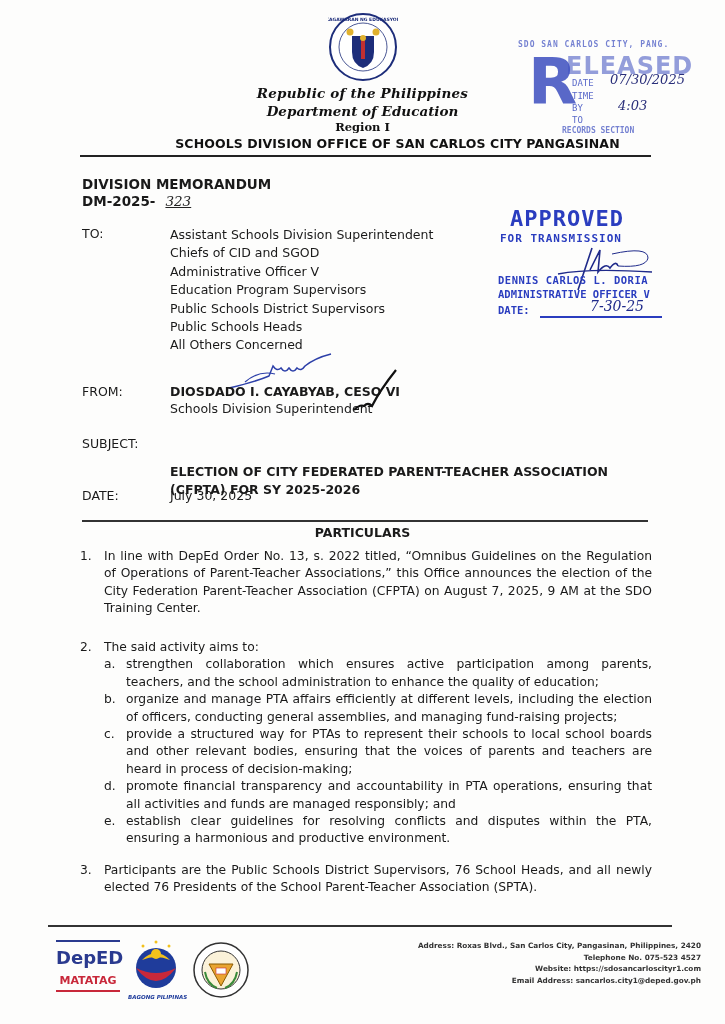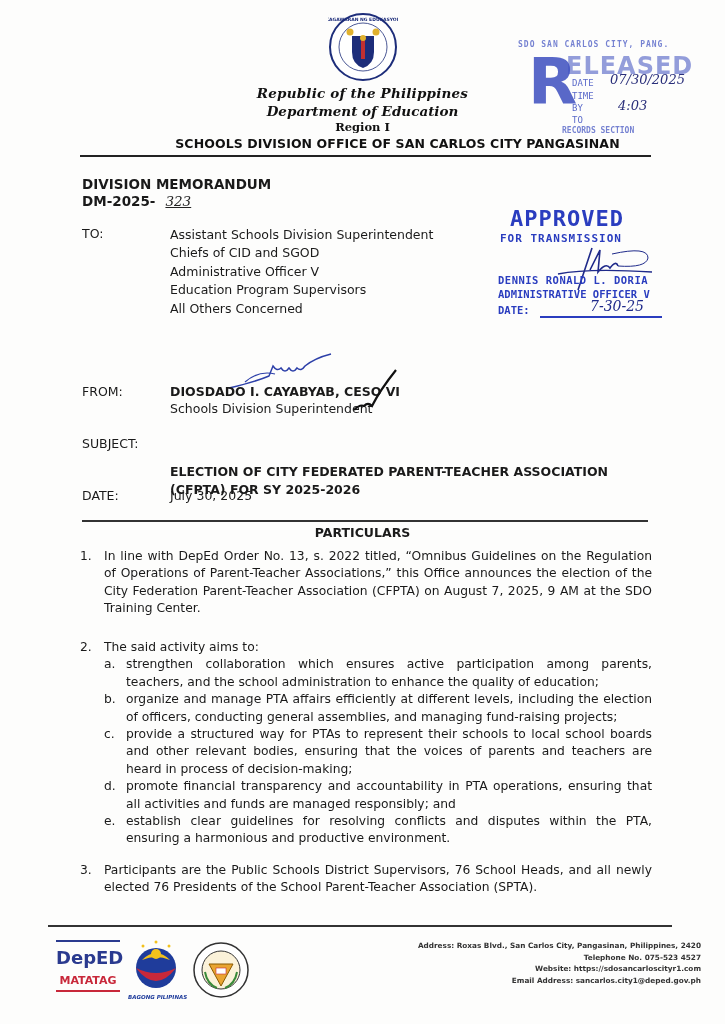--- a/index.html
+++ b/index.html
@@ -104,32 +104,34 @@
 
 <div class="abs memo-title">DIVISION MEMORANDUM</div>
 <div class="abs memo-num"><span>DM-2025-</span><span class="hand">323</span></div>
 
 <div class="abs label" style="top:226px">TO:</div>
 <div class="abs to-list">
   <div>Assistant Schools Division Superintendent</div>
   <div>Chiefs of CID and SGOD</div>
   <div>Administrative Officer V</div>
   <div>Education Program Supervisors</div>
+  <div>Public Schools District Supervisors</div>
+  <div>Public Schools Heads</div>
   <div>All Others Concerned</div>
 </div>
 
 <div class="abs approved">
   <div class="big">APPROVED</div>
   <div class="sub">FOR TRANSMISSION</div>
   <svg class="sig" style="left:60px; top:36px" width="110" height="50" viewBox="0 0 110 50">
     <path d="M10 32 Q40 26 104 30" stroke="#1f2a8a" stroke-width="1.4" fill="none"></path>
     <path d="M30 48 L44 6 M42 28 L52 8 L50 30 Q58 20 62 26 Q68 18 70 24" stroke="#1f2a8a" stroke-width="1.6" fill="none"></path>
     <path d="M64 12 Q100 4 100 16 Q98 26 70 24" stroke="#1f2a8a" stroke-width="1" fill="none"></path>
   </svg>
-  <div class="name">DENNIS RONALD L. DORIA</div>
+  <div class="name">DENNIS CARLOS L. DORIA</div>
   <div class="pos">ADMINISTRATIVE OFFICER V</div>
   <div class="dlabel">DATE:</div>
   <div class="dline"></div>
   <div class="dval">7-30-25</div>
 </div>
 
 <svg class="sig" style="left:225px; top:352px" width="110" height="42" viewBox="0 0 110 42">
   <path d="M4 36 Q30 30 44 24 L48 14 Q52 20 56 16 Q60 22 64 16 Q68 22 72 16 Q76 20 80 14 Q90 6 106 2" stroke="#2c3fa8" stroke-width="1.5" fill="none"></path>
   <path d="M20 30 Q34 18 50 22" stroke="#2c3fa8" stroke-width="1.2" fill="none"></path>
 </svg>

